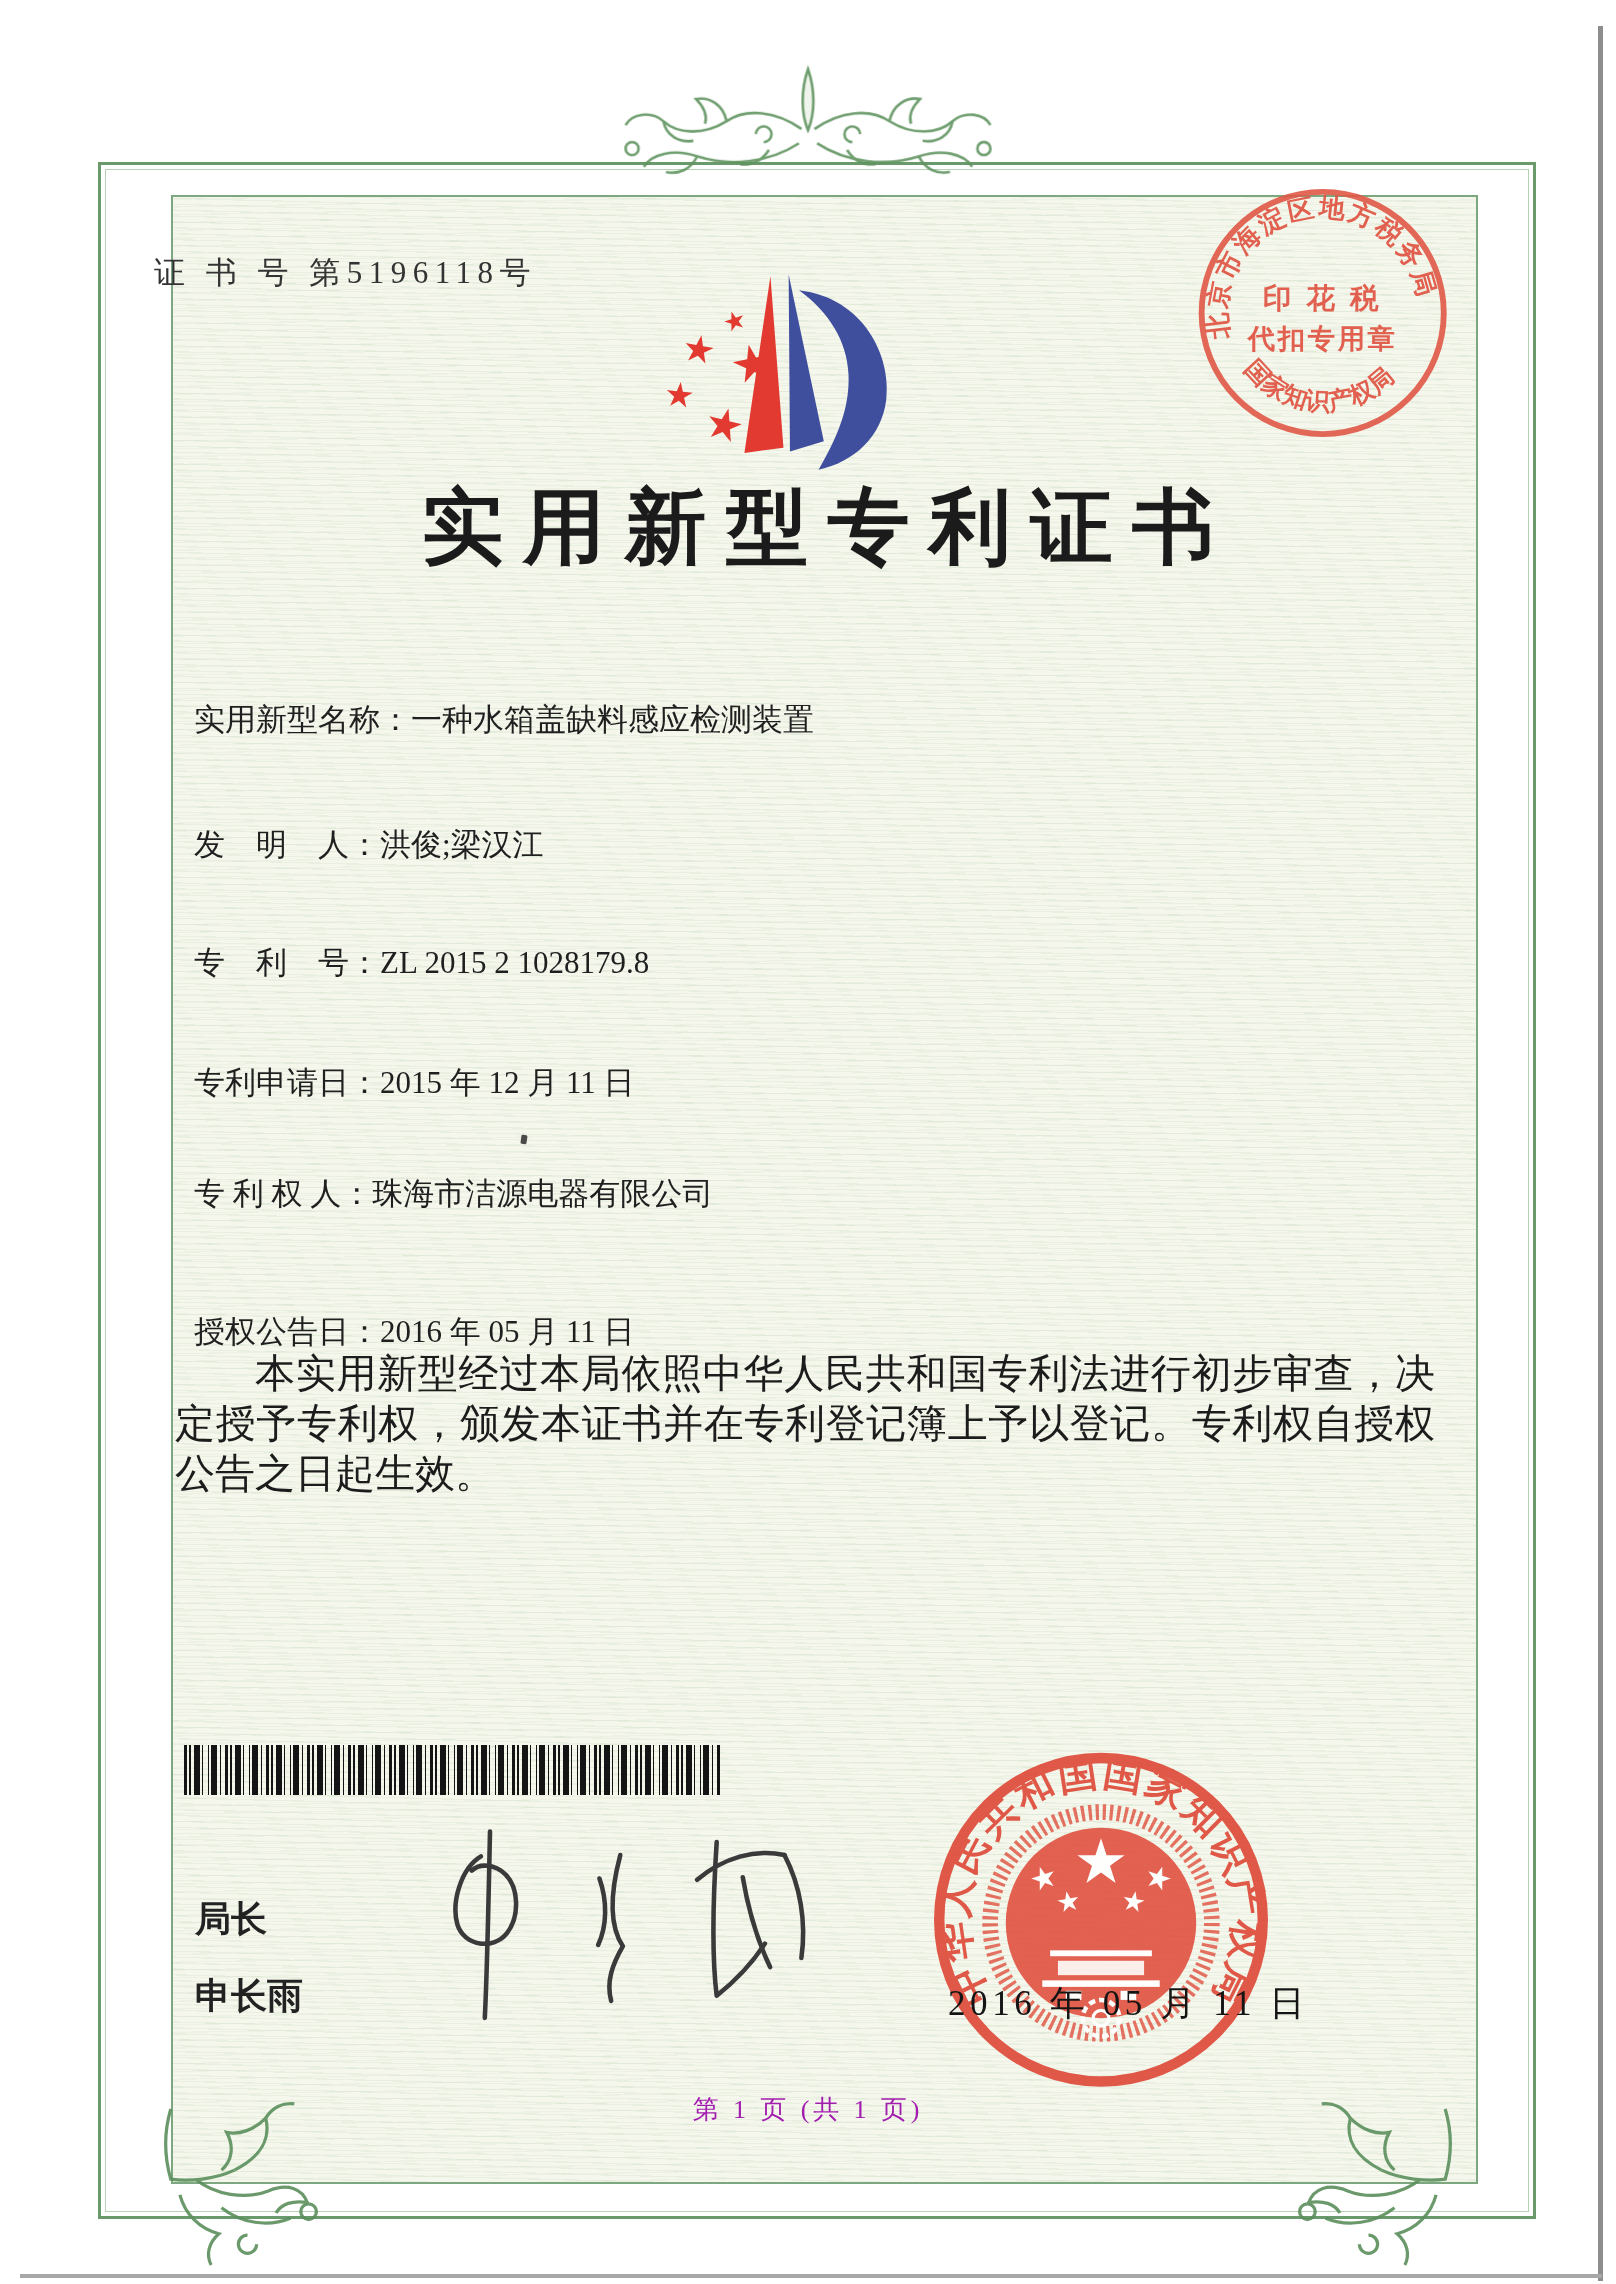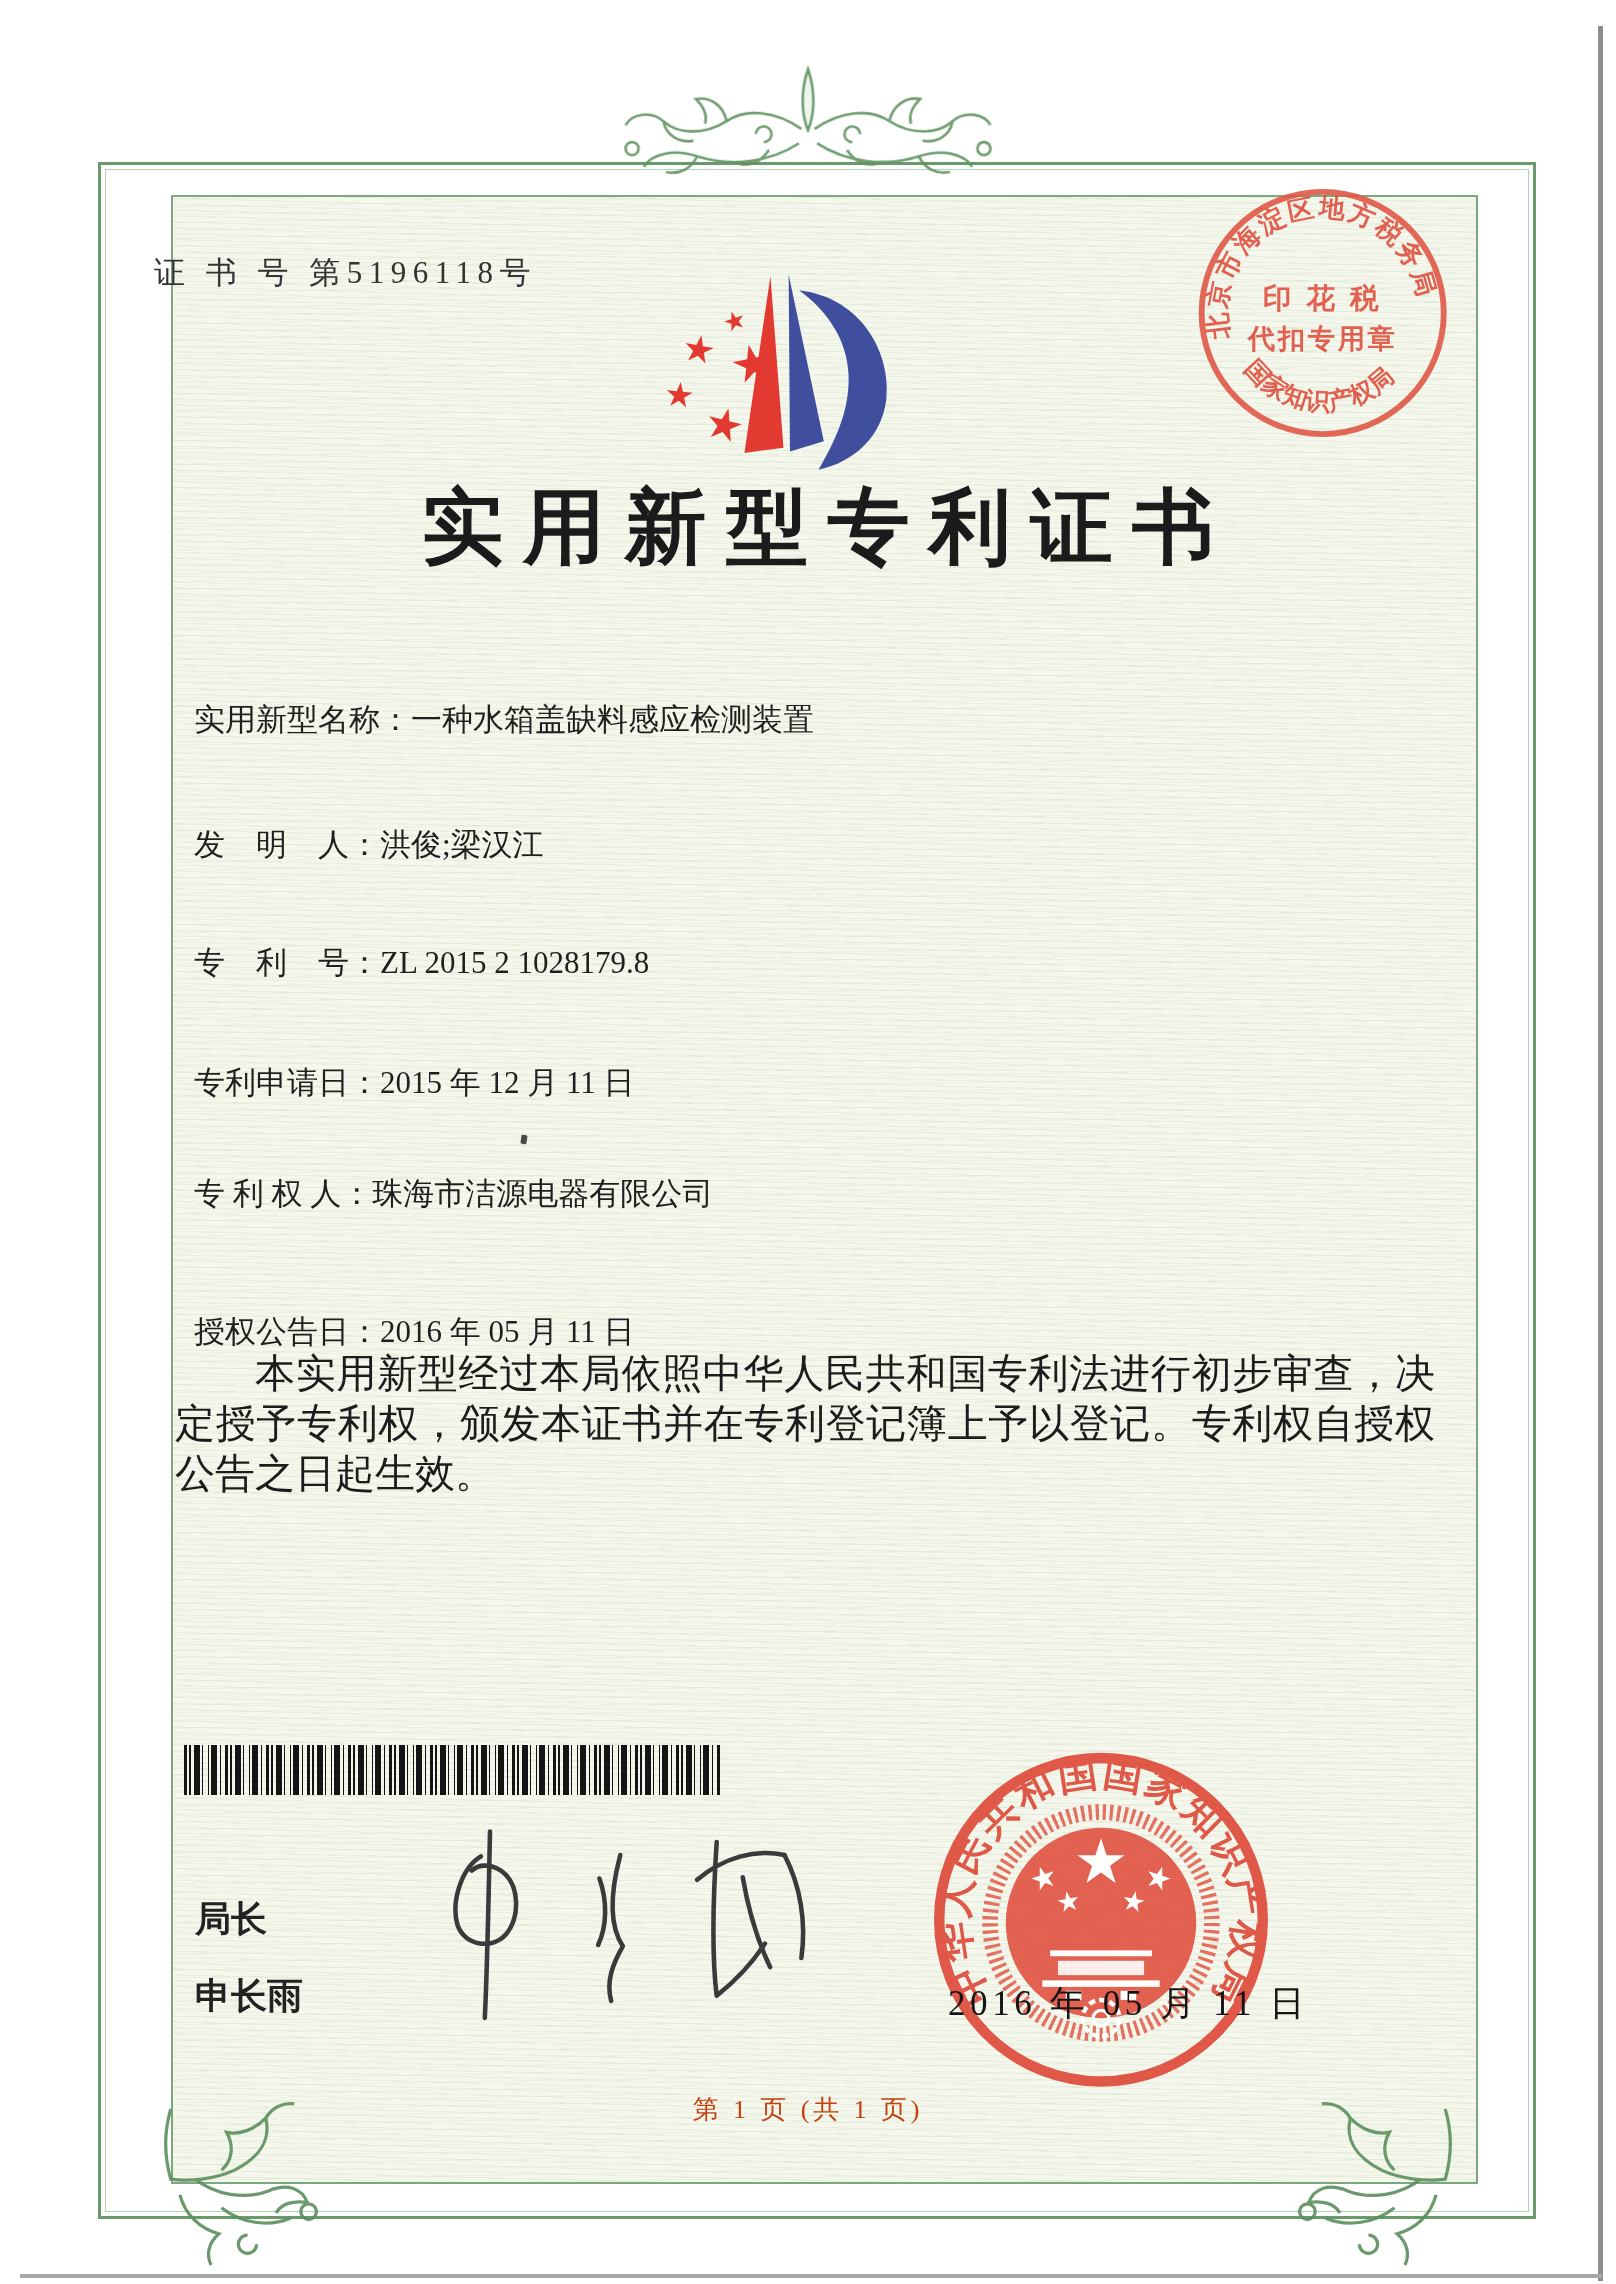--- a/index.html
+++ b/index.html
@@ -59,21 +59,21 @@
   .official-title{top:1895px;}
   .official-name{top:1972px;}
   .signature{left:391px;top:1817px;width:469px;height:222px;z-index:3;}
   
   .tax-seal{left:1186px;top:175px;width:276px;height:276px;opacity:.9;}
   .main-seal{left:904px;top:1722px;width:394px;height:398px;opacity:.93;z-index:2;}
   .seal-text{font-weight:bold;}
   .date-text{left:948px;top:1980px;font-size:35px;letter-spacing:4.6px;color:#141414;z-index:5;}
   
   .page-footer{left:0;width:1616px;top:2092px;text-align:center;font-size:26px;
-               letter-spacing:3.9px;color:#c2410c;}
+               letter-spacing:3.9px;color:#a21caf;}
 </style>
 </head>
 <body>
 
 <svg width="0" height="0" style="position:absolute" aria-hidden="true">
   <defs>
     <path id="star5" d="M0,-1 L0.2245,-0.309 L0.9511,-0.309 L0.3633,0.118 L0.5878,0.809 L0,0.382 L-0.5878,0.809 L-0.3633,0.118 L-0.9511,-0.309 L-0.2245,-0.309 Z"></path>
   </defs>
 </svg>
 

